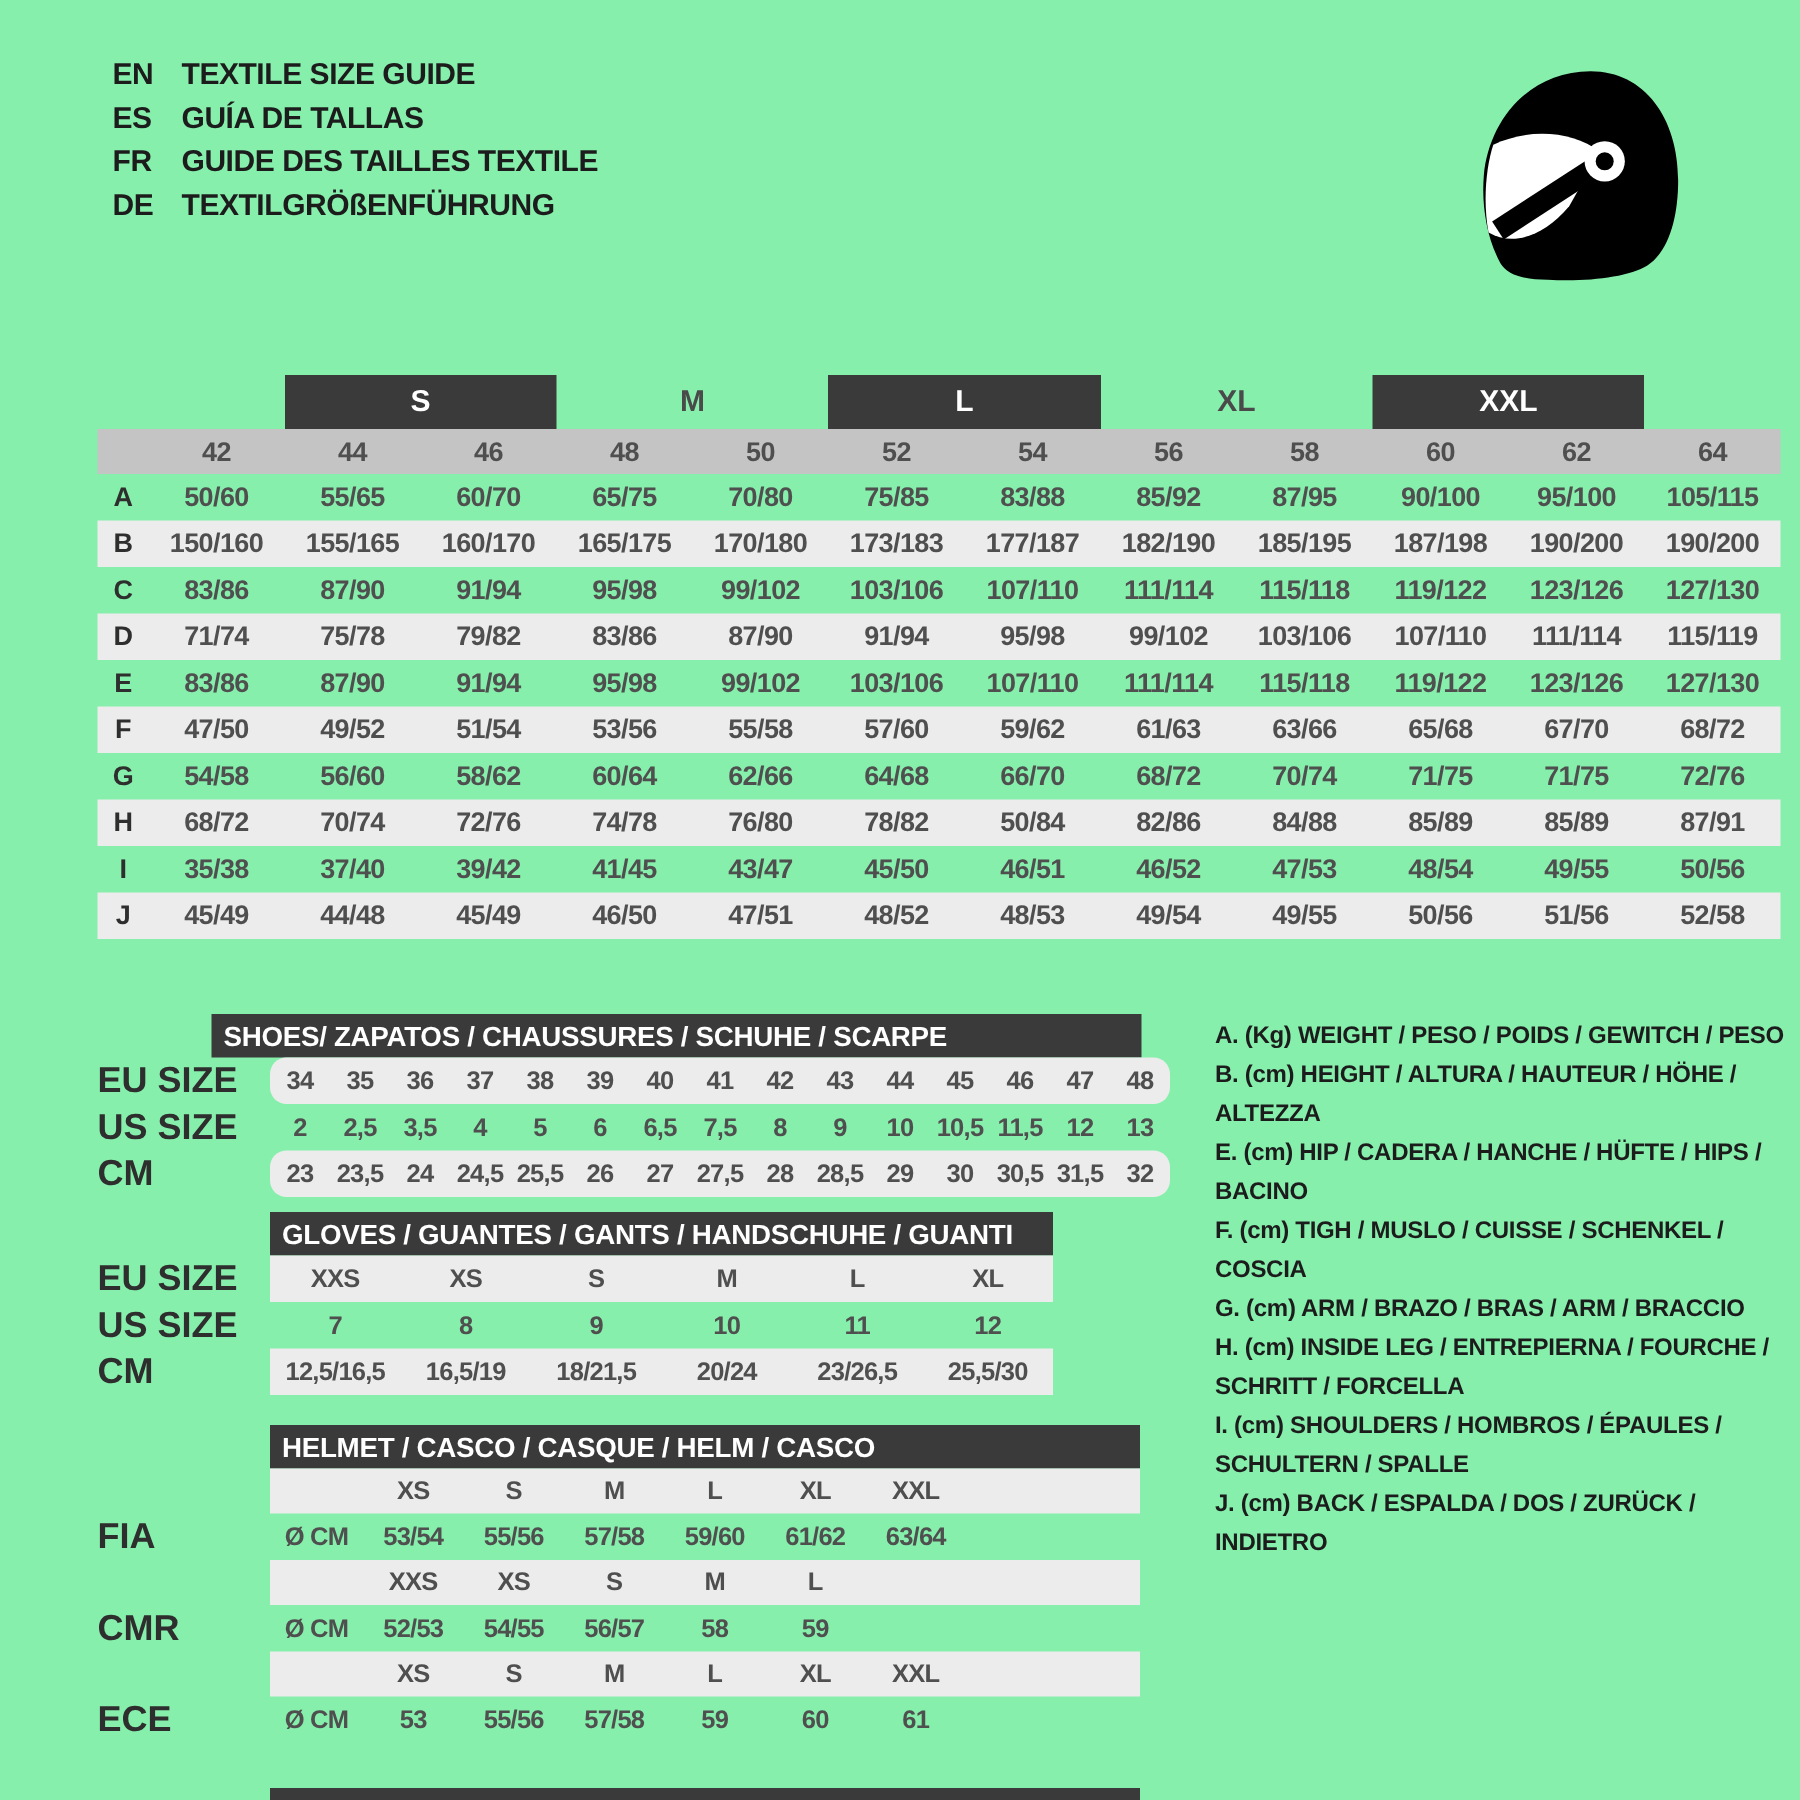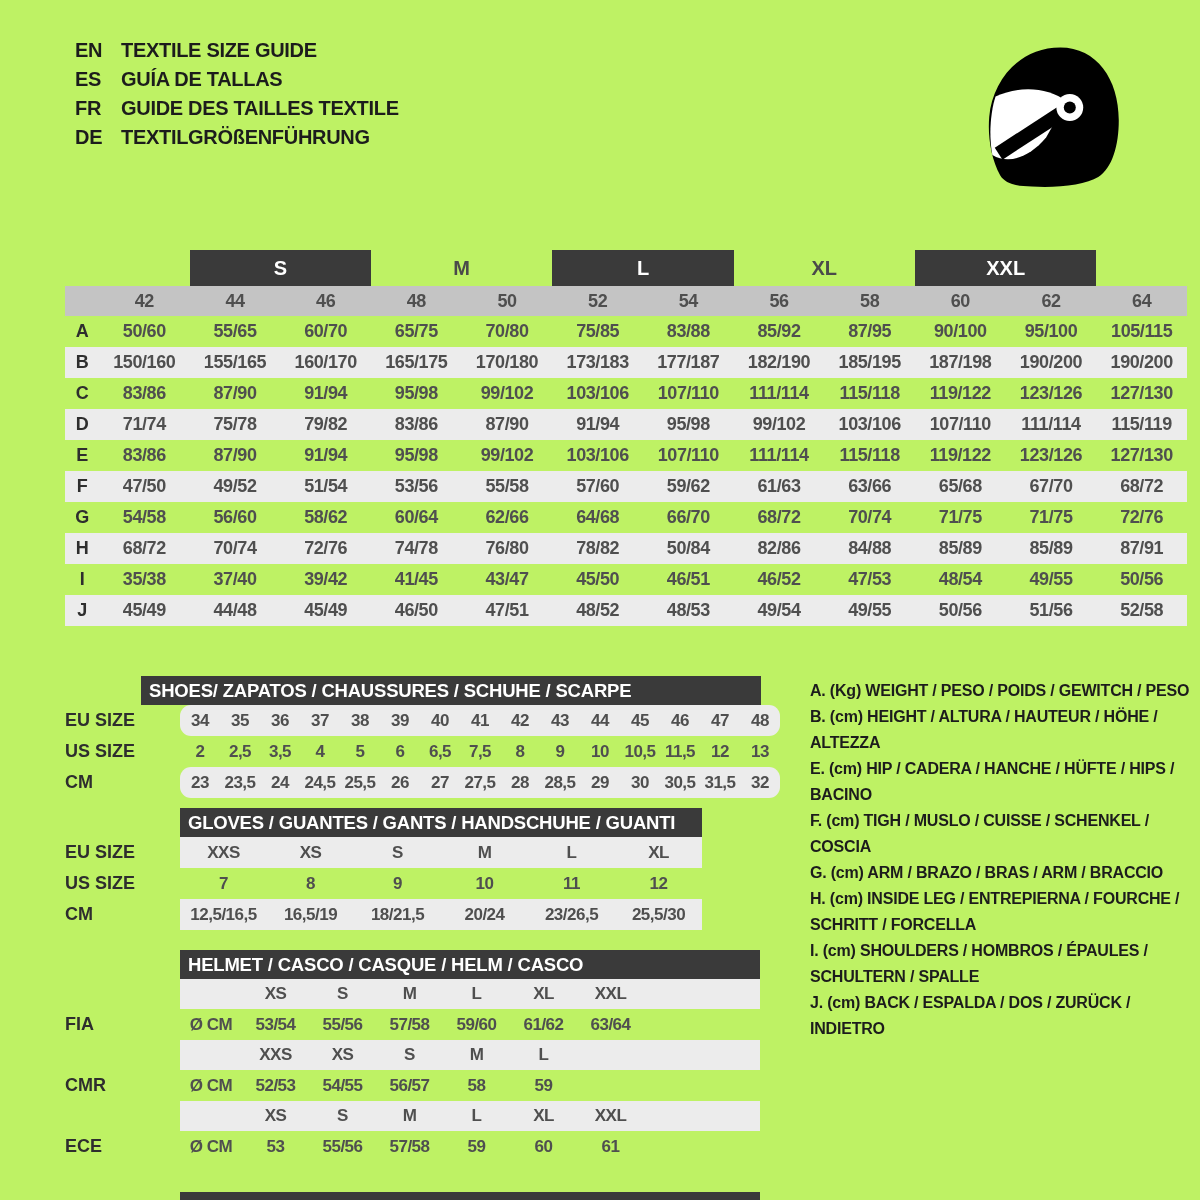--- a/index.html
+++ b/index.html
@@ -1,16 +1,16 @@
 <!DOCTYPE html>
 <html><head>
 <meta charset="utf-8">
 <style>
   html,body{margin:0;padding:0;background:#fff;}
-  .page{position:relative;width:1200px;height:1200px;background:#bef264;overflow:hidden;
+  .page{position:relative;width:1200px;height:1200px;background:#86efac;overflow:hidden;
         font-family:"Liberation Sans","DejaVu Sans",sans-serif;color:#4a4a4a;}
 
   
   .languages{position:absolute;left:75px;top:36px;}
   .lang-row{display:flex;height:29px;align-items:center;font-size:20px;font-weight:bold;
             color:#1c1c1c;letter-spacing:-0.3px;white-space:nowrap;}
   .lang-code{width:46px;flex:none;}
   .helmet-icon{position:absolute;left:975px;top:28px;width:158px;height:178px;}
 
   
@@ -32,21 +32,21 @@
   .lower-left{position:absolute;left:65px;top:676px;}
   .sec-header{height:29px;background:#3a3a3a;color:#ffffff;font-weight:bold;font-size:18.5px;
               display:flex;align-items:center;padding-left:8px;box-sizing:border-box;
               letter-spacing:-0.2px;white-space:nowrap;}
   .shoes-header{margin-left:76px;width:620px;text-align:right;}
   .gloves-header{margin-left:115px;width:522px;margin-top:10px;}
   .helmet-header{margin-left:115px;width:580px;margin-top:20px;}
   .srow{display:flex;height:31px;}
   .srow.h30{height:30px;}
   .row-label{width:115px;flex:none;display:flex;align-items:center;font-weight:bold;
-             font-size:18px;color:#2e2e2e;}
+             font-size:24px;color:#2e2e2e;}
   .sbody{display:grid;height:100%;}
   .sbody.gray{background:#ececec;}
   .shoes-body{width:600px;grid-template-columns:repeat(15,1fr);border-radius:11px;}
   .gloves-body{width:522px;grid-template-columns:repeat(6,1fr);}
   .helmet-body{width:580px;grid-template-columns:62px repeat(6,67px) 1fr;}
   .sbody .cell{font-size:17px;letter-spacing:-0.5px;}
 
   
   .legend{position:absolute;left:762px;top:678px;width:398px;margin-left:48px;}
   .legend-item{font-weight:bold;font-size:16px;line-height:26px;color:#1c1c1c;

